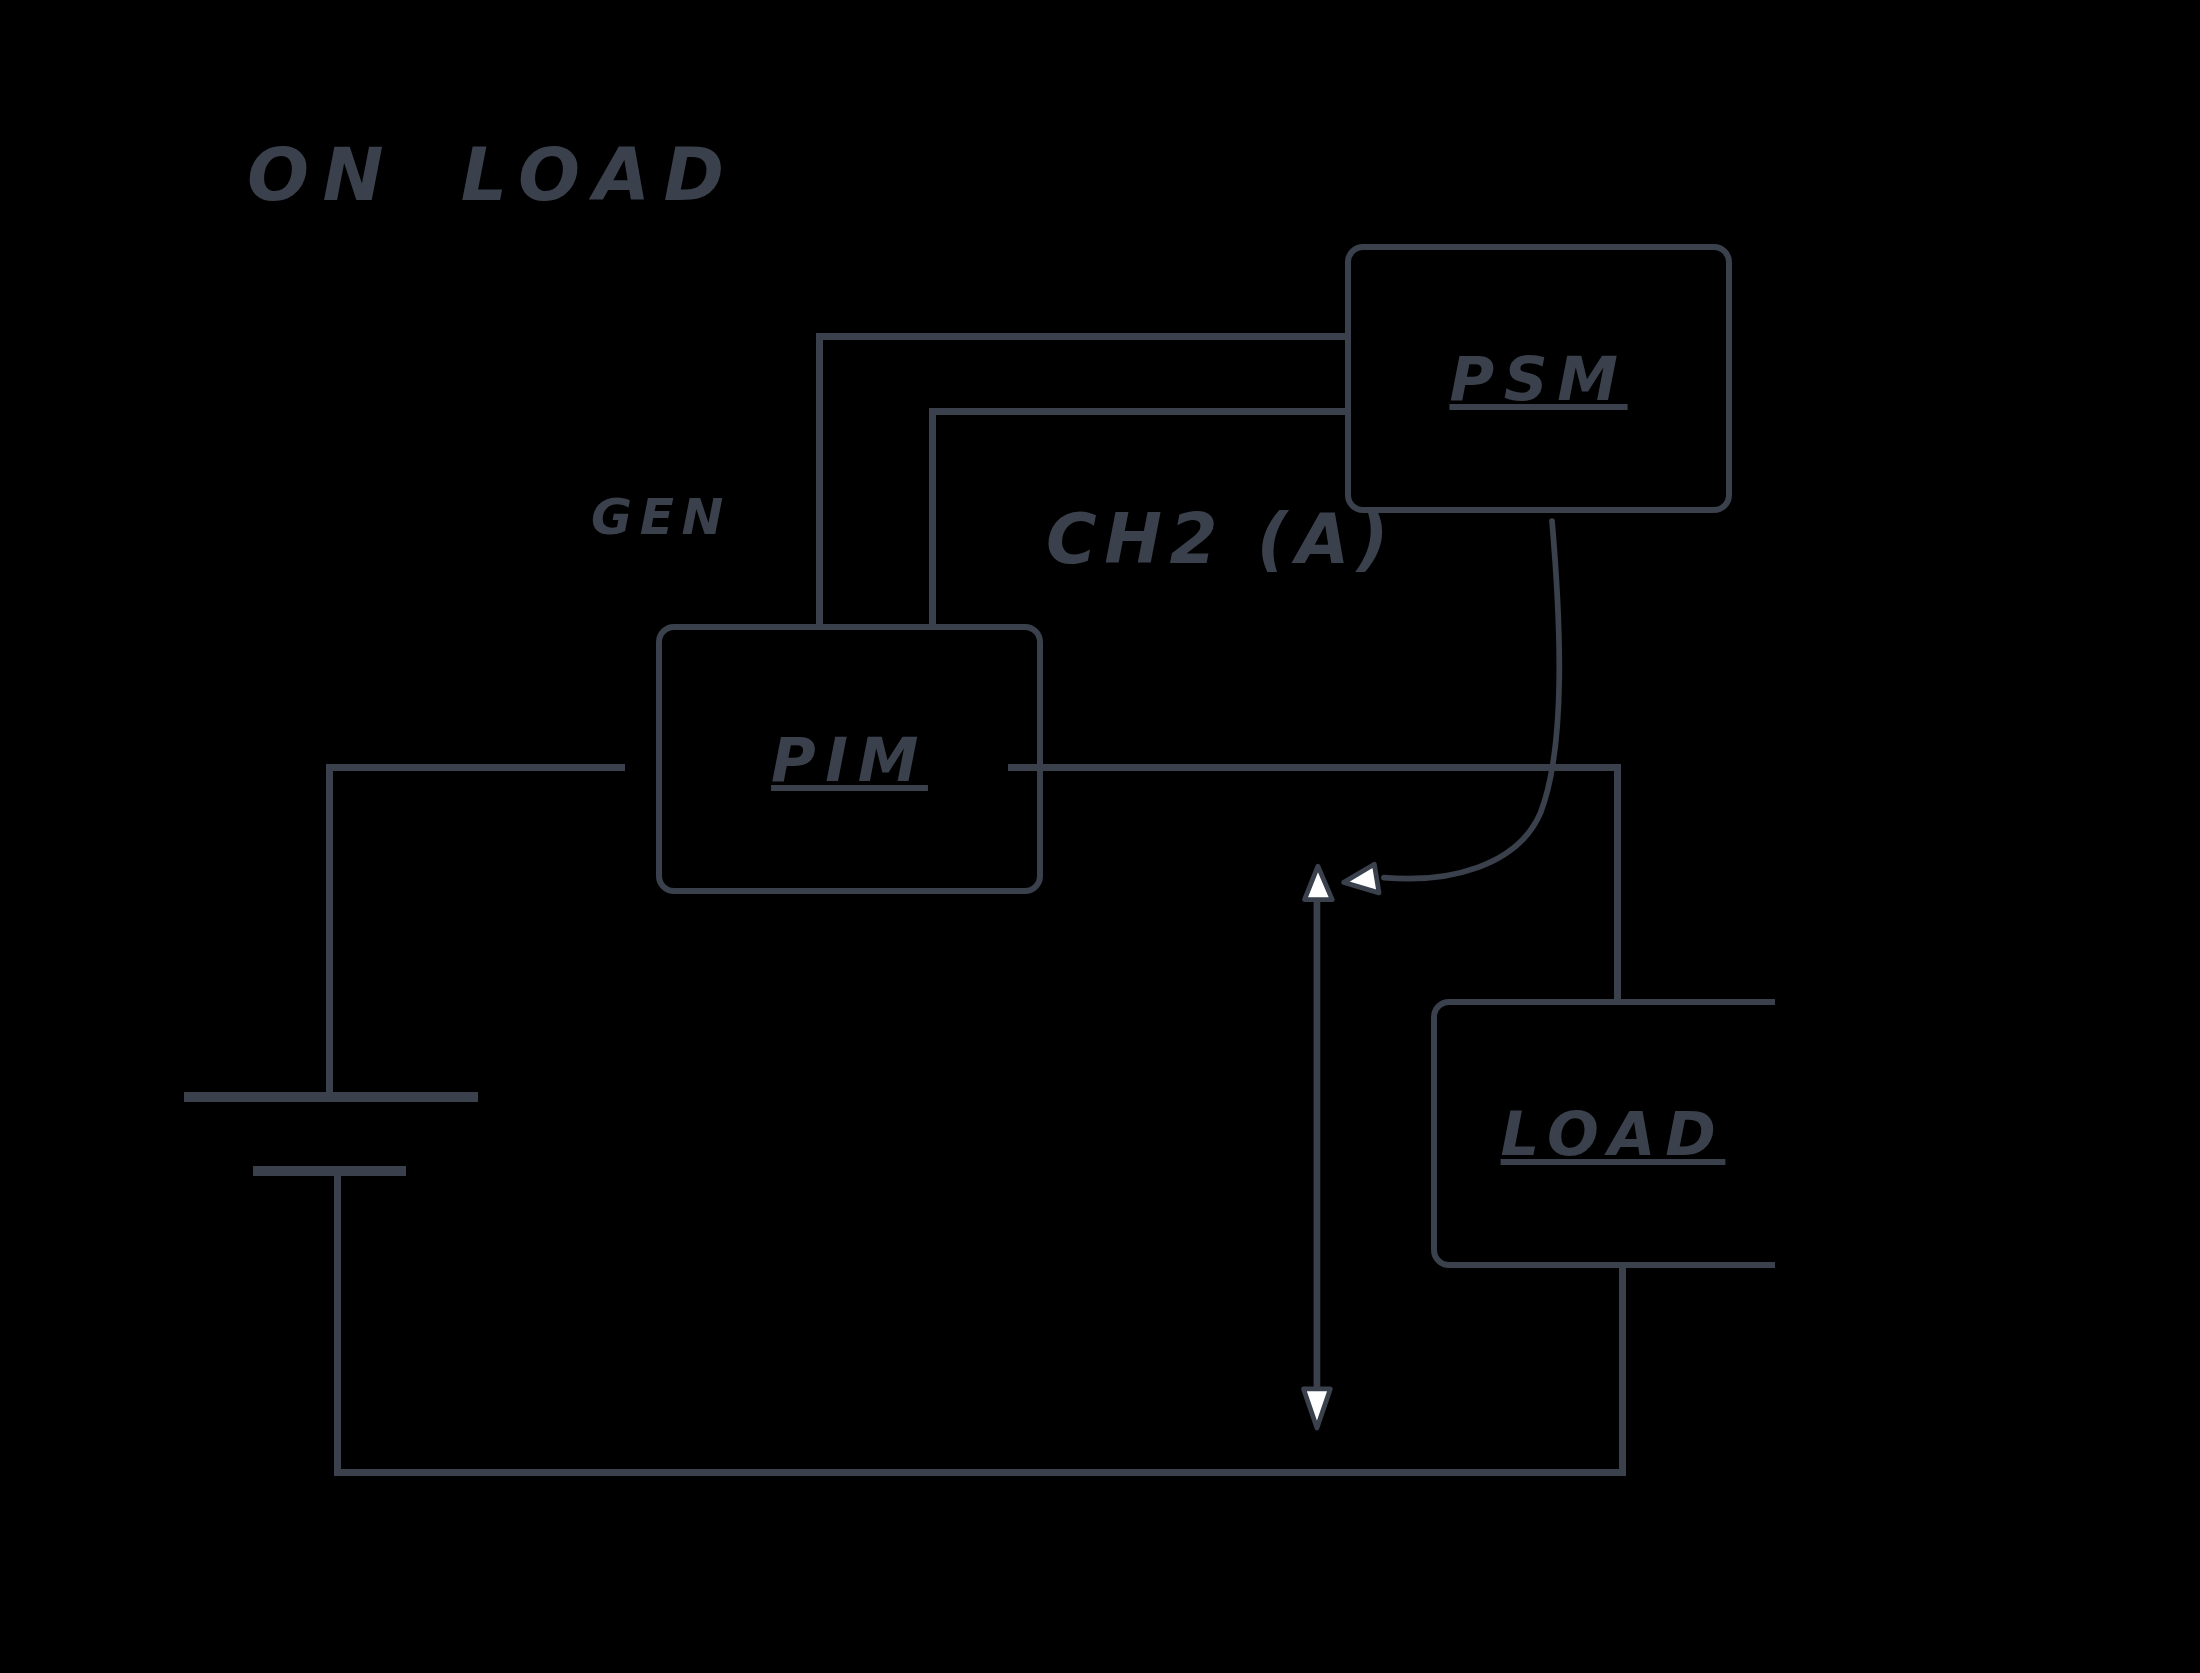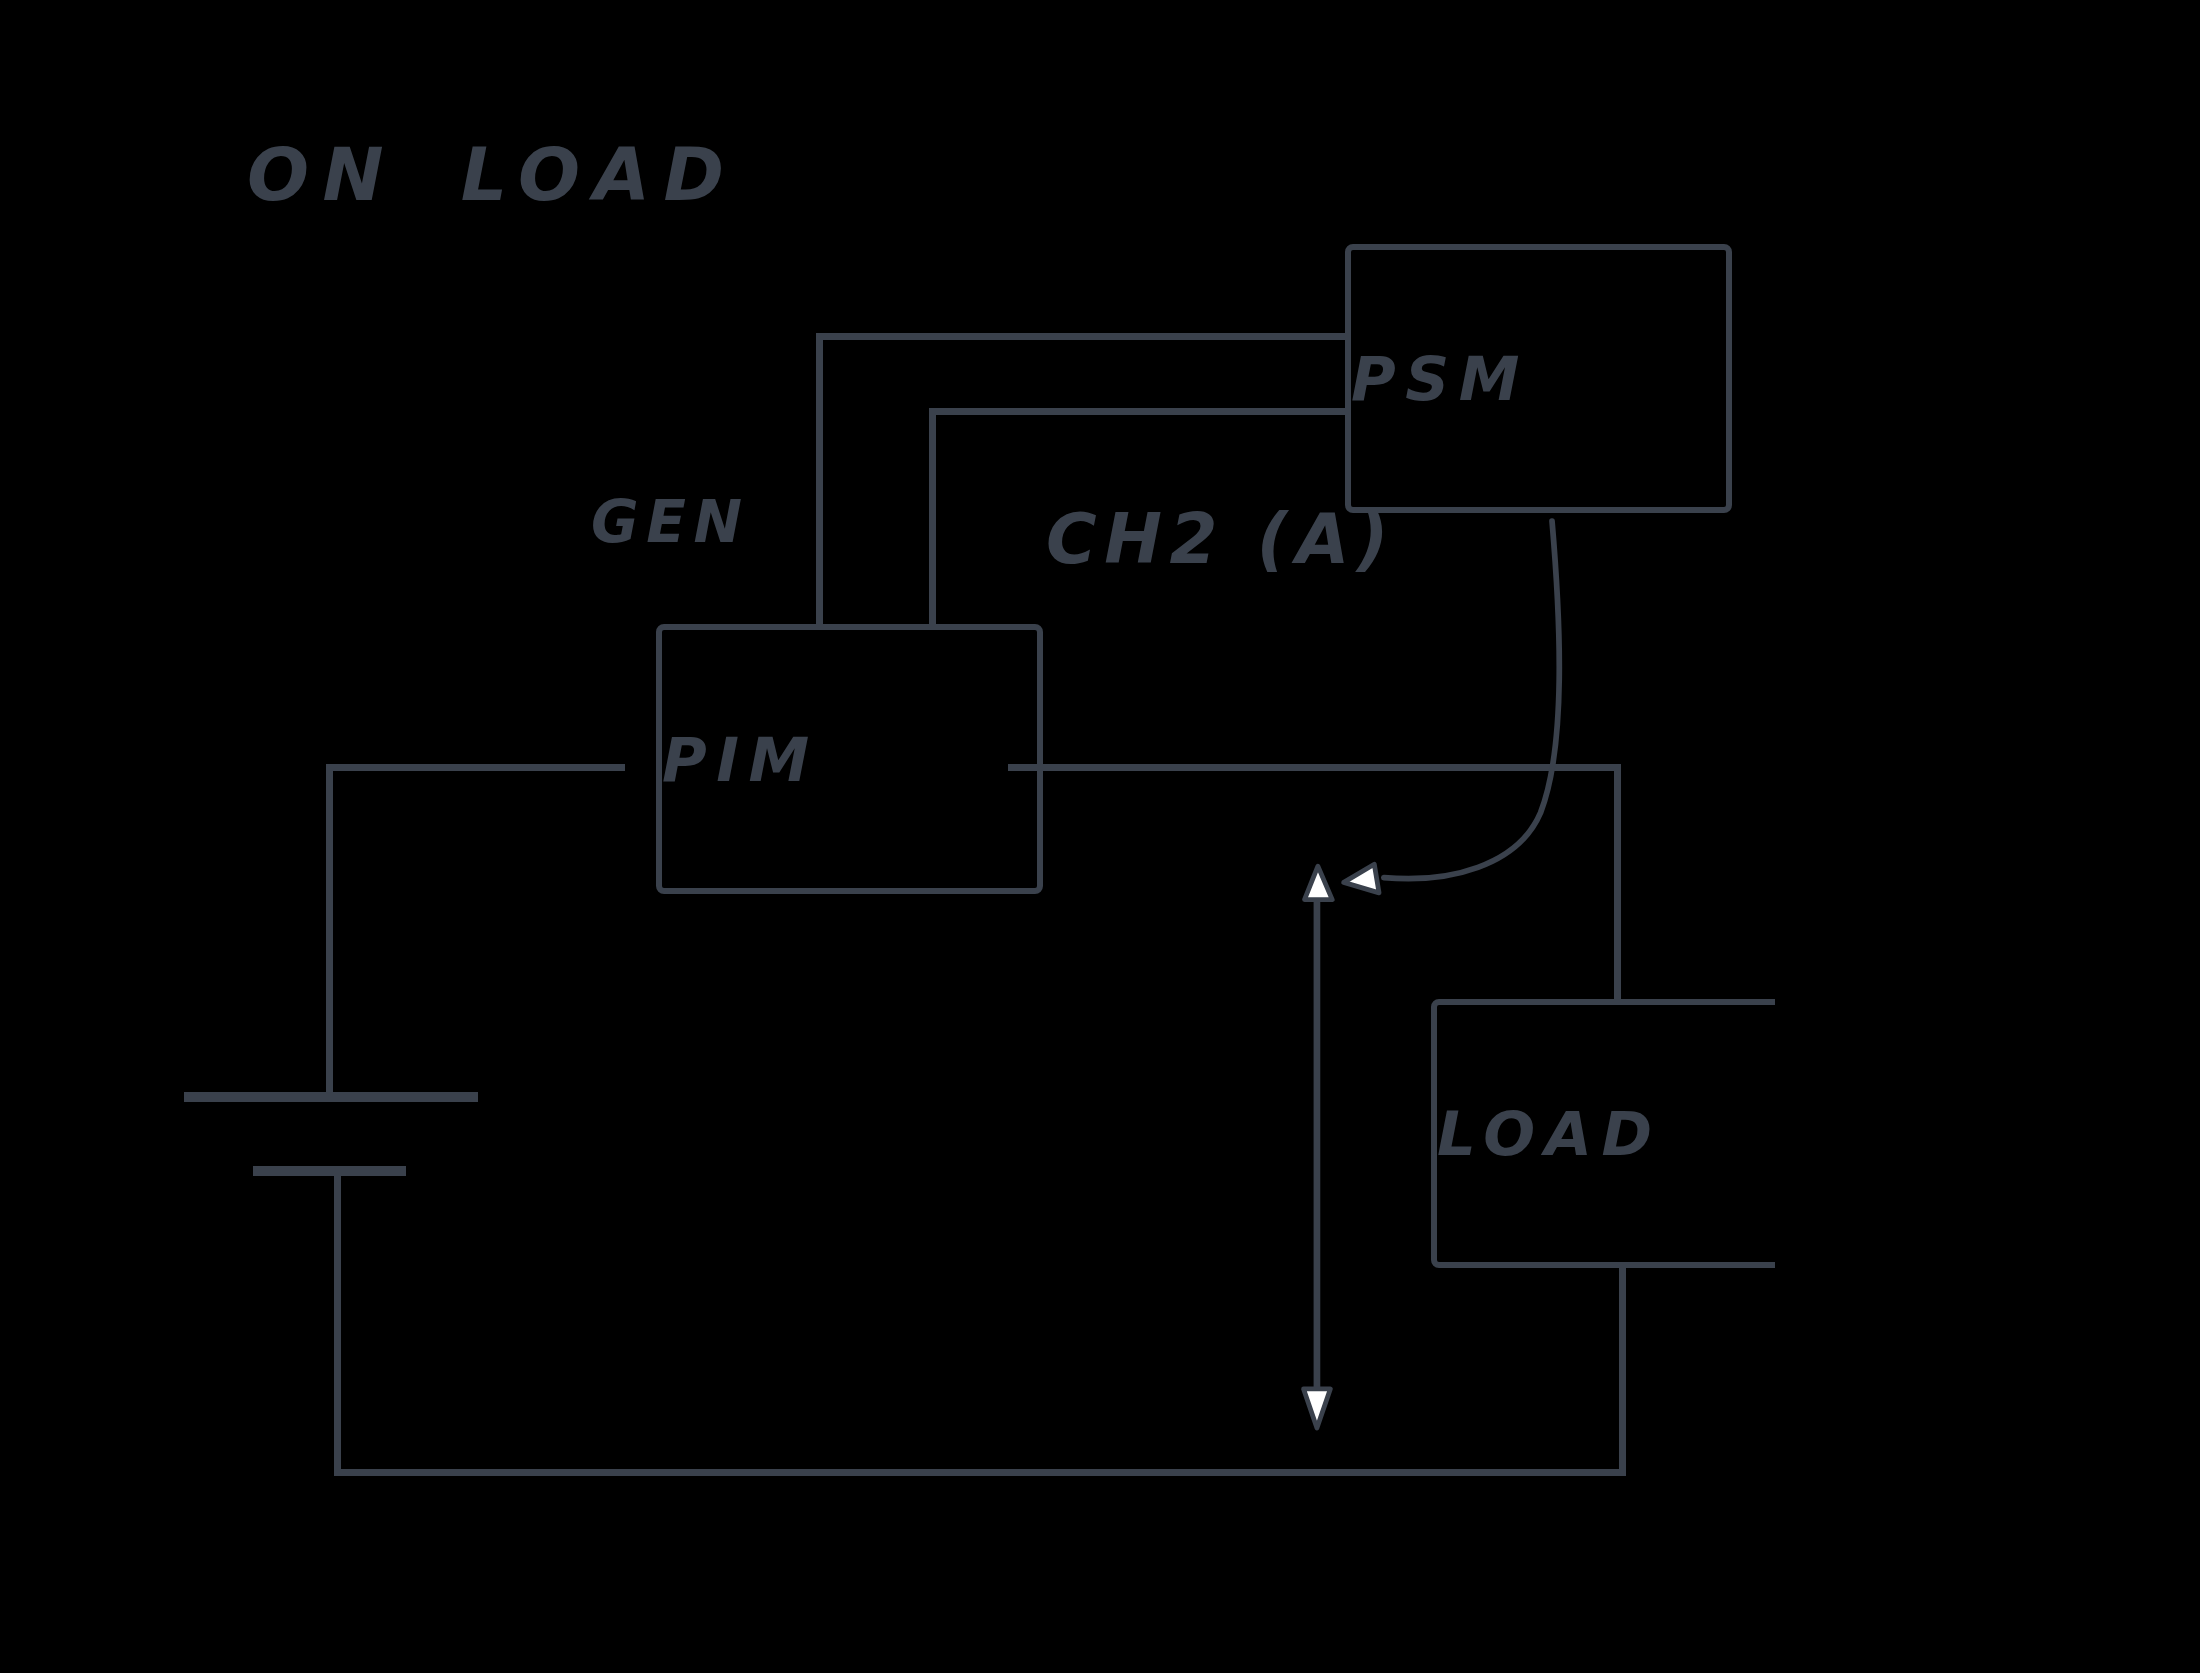--- a/index.html
+++ b/index.html
@@ -44,33 +44,34 @@
   .bat-plate-short{ left: 253px;  top: 1166px; width: 153px;  height: 9.6px; }
   .w-bat-neg-v    { left: 334px;  top: 1176px; width: 6.7px;    height: 296px; }
   .w-bottom-h     { left: 334px;  top: 1469px; width: 1292px; height: 6.7px; }
   .w-load-bot-v   { left: 1619px; top: 1267px; width: 6.7px;    height: 209px; }
   .w-pim-right-h  { left: 1008px; top: 764px;  width: 613px;  height: 6.7px; }
   .w-load-top-v   { left: 1614px; top: 764px;  width: 6.7px;    height: 235px; }
   
   .node {
     position: absolute;
     border: 6.7px solid var(--stroke);
-    border-radius: 8px;
+    border-radius: 18px;
     background: transparent;
     display: flex;
     align-items: center;
-    justify-content: flex-start;
+    justify-content: center;
+    text-decoration: underline;
   }
   .node-psm  { left: 1345px; top: 244px;  width: 387px; height: 269px; }
   .node-pim  { left: 656px;  top: 624px;  width: 387px; height: 270px; }
   .node-load { left: 1431px; top: 999px; width: 364px; height: 269px; }
   .node-label { font-size: 61px; letter-spacing: 9.6px; }
   
   .lbl { position: absolute; font-size: 69px; letter-spacing: 7.6px; }
-  .lbl-gen { left: 591px;  top: 488px; font-size: 58px; }
+  .lbl-gen { left: 591px;  top: 488px; font-size: 50px; }
   .lbl-ch2 { left: 1046px; top: 499px; }
   .lbl-ch1 { left: 1757px; top: 499px; }
   .lbl-module {
     left: 621px; top: 920px; width: 387px;
     text-align: center; font-size: 42px; letter-spacing: 11.5px;
   }
   
   .overlay {
     position: absolute;
     left: 0; top: 0;

